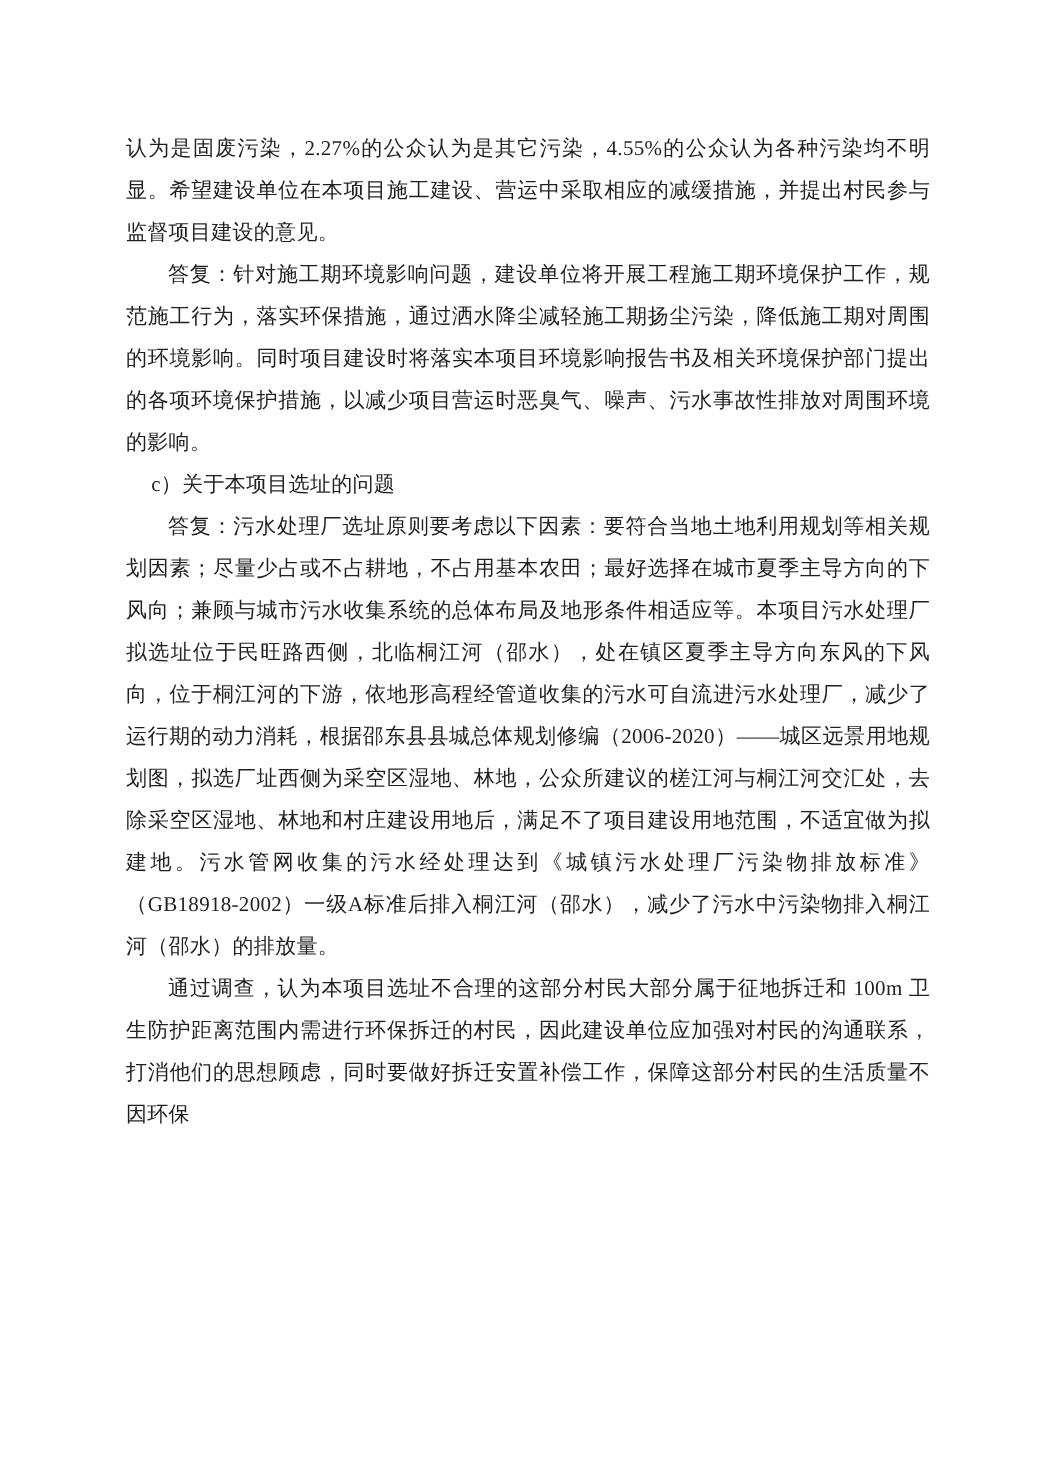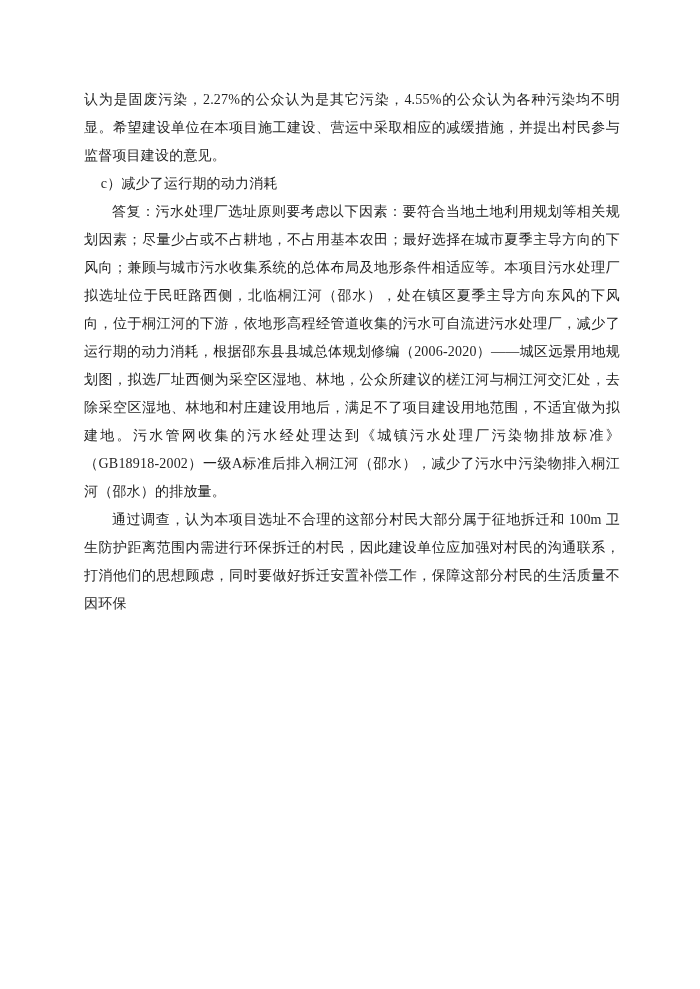--- a/index.html
+++ b/index.html
@@ -50,19 +50,20 @@
     color: #0f172a;
     letter-spacing: 1px;
   }
 </style>
 </head>
 <body>
 
 <div class="page">
   <div class="content">
     <p class="no-indent">认为是固废污染，2.27%的公众认为是其它污染，4.55%的公众认为各种污染均不明显。希望建设单位在本项目施工建设、营运中采取相应的减缓措施，并提出村民参与监督项目建设的意见。</p>
-    <p class="heading">c）减少了运行期的动力消耗</p>
+    <p class="indent">答复：针对施工期环境影响问题，建设单位将开展工程施工期环境保护工作，规范施工行为，落实环保措施，通过洒水降尘减轻施工期扬尘污染，降低施工期对周围的环境影响。同时项目建设时将落实本项目环境影响报告书及相关环境保护部门提出的各项环境保护措施，以减少项目营运时恶臭气、噪声、污水事故性排放对周围环境的影响。</p>
+    <p class="heading">c）关于本项目选址的问题</p>
     <p class="indent">答复：污水处理厂选址原则要考虑以下因素：要符合当地土地利用规划等相关规划因素；尽量少占或不占耕地，不占用基本农田；最好选择在城市夏季主导方向的下风向；兼顾与城市污水收集系统的总体布局及地形条件相适应等。本项目污水处理厂拟选址位于民旺路西侧，北临桐江河（邵水），处在镇区夏季主导方向东风的下风向，位于桐江河的下游，依地形高程经管道收集的污水可自流进污水处理厂，减少了运行期的动力消耗，根据邵东县县城总体规划修编（2006-2020）——城区远景用地规划图，拟选厂址西侧为采空区湿地、林地，公众所建议的槎江河与桐江河交汇处，去除采空区湿地、林地和村庄建设用地后，满足不了项目建设用地范围，不适宜做为拟建地。污水管网收集的污水经处理达到《城镇污水处理厂污染物排放标准》（GB18918-2002）一级A标准后排入桐江河（邵水），减少了污水中污染物排入桐江河（邵水）的排放量。</p>
     <p class="indent">通过调查，认为本项目选址不合理的这部分村民大部分属于征地拆迁和 100m 卫生防护距离范围内需进行环保拆迁的村民，因此建设单位应加强对村民的沟通联系，打消他们的思想顾虑，同时要做好拆迁安置补偿工作，保障这部分村民的生活质量不因环保</p>
   </div>
 
   <div class="footer">77</div>
 </div>
 
 </body></html>

